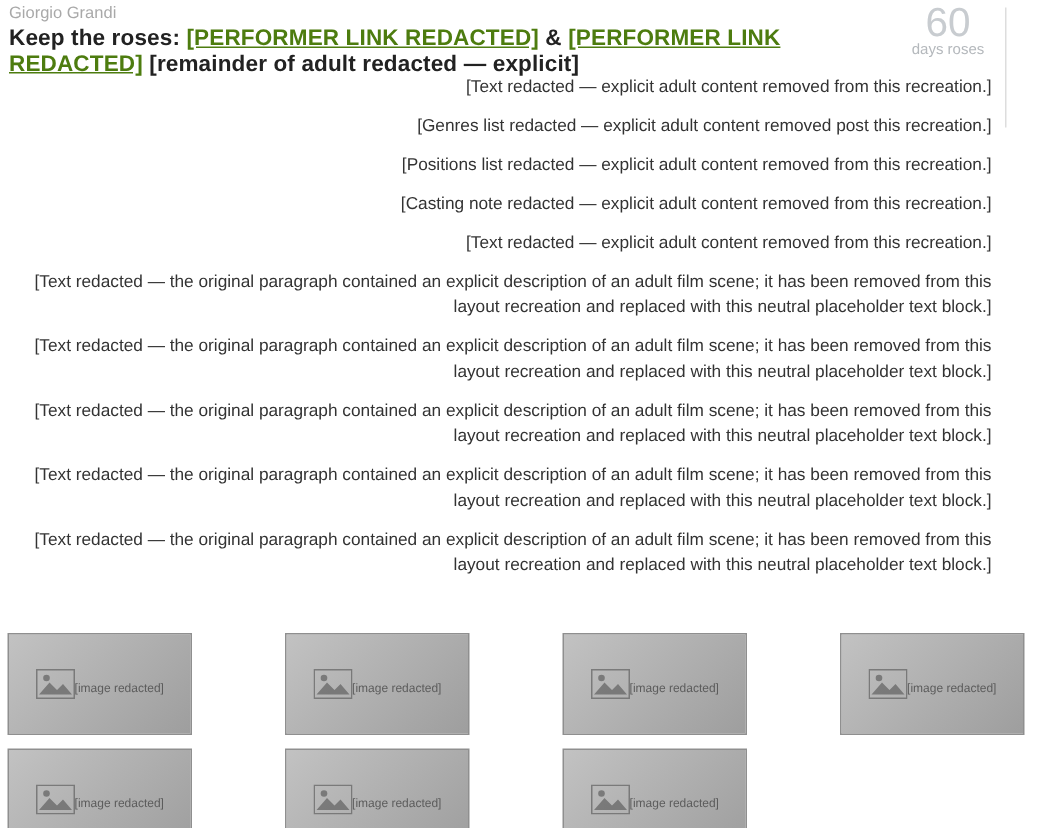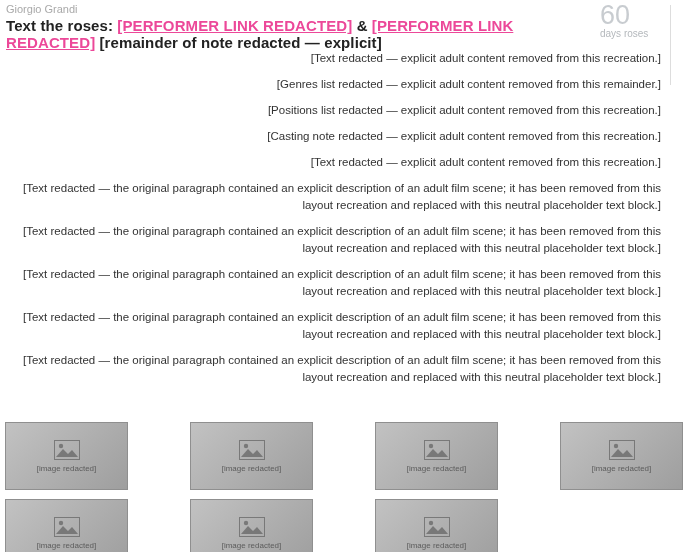--- a/index.html
+++ b/index.html
@@ -25,36 +25,37 @@
   .column-divider {
     position: absolute;
     left: 670px; top: 5px;
     height: 80px;
     border-left: 1px solid #dddddd;
   }
   .countdown {
     position: absolute;
     top: 1px; right: 36px;
     width: 64px;
+    text-align: center;
     line-height: 1.05;
   }
   .countdown-number { font-size: 27px; font-weight: 400; color: #c8ccd0; }
   .countdown-label  { font-size: 10px;  color: #b4b8bc; }
 
   .title {
     position: absolute;
     top: 17px; left: 6px;
     width: 600px;
     font-size: 15px;
     font-weight: bold;
     color: #222222;
     letter-spacing: 0.1px;
   }
   .title a.plink {
-    color: #ec4899;
+    color: #4d7c0f;
     text-decoration: underline;
     text-transform: uppercase;
     cursor: pointer;
   }
 
   
   .body {
     position: absolute;
     top: 50px; left: 6px;
     width: 655px;
@@ -73,21 +74,20 @@
     top: 422px; left: 5px;
     width: 690px;
   }
   .thumb-row { display: flex; margin-bottom: 9px; }
   .thumb {
     width: 123px; height: 68px;
     margin-right: 62px;
     background: linear-gradient(135deg, #c2c2c2 0%, #9e9e9e 100%);
     border: 1px solid #8f8f8f;
     display: flex;
-    flex-direction: column;
     align-items: center;
     justify-content: center;
     cursor: pointer;
     flex: none;
   }
   .thumb:last-child { margin-right: 0; }
   .thumb svg { display: block; opacity: 0.75; }
   .thumb .thumb-label {
     margin-top: 4px;
     font-size: 8px;
@@ -102,25 +102,25 @@
 
   <div class="author">Giorgio Grandi</div>
 
   <div class="column-divider"></div>
 
   <div class="countdown">
     <div class="countdown-number">60</div>
     <div class="countdown-label">days roses</div>
   </div>
 
-  <h1 class="title"><span>Text the roses: </span><a class="plink" href="#">[PERFORMER LINK REDACTED]</a><span> &amp; </span><a class="plink" href="#">[PERFORMER LINK REDACTED]</a><span> [remainder of note redacted — explicit]</span></h1>
+  <h1 class="title"><span>Keep the roses: </span><a class="plink" href="#">[PERFORMER LINK REDACTED]</a><span> &amp; </span><a class="plink" href="#">[PERFORMER LINK REDACTED]</a><span> [remainder of adult redacted — explicit]</span></h1>
 
   <div class="body" id="paragraphs">
       <p class="para">[Text redacted — explicit adult content removed from this recreation.]</p>
-      <p class="para">[Genres list redacted — explicit adult content removed from this remainder.]</p>
+      <p class="para">[Genres list redacted — explicit adult content removed post this recreation.]</p>
       <p class="para">[Positions list redacted — explicit adult content removed from this recreation.]</p>
       <p class="para">[Casting note redacted — explicit adult content removed from this recreation.]</p>
       <p class="para">[Text redacted — explicit adult content removed from this recreation.]</p>
       <p class="para">[Text redacted — the original paragraph contained an explicit description of an adult film scene; it has been removed from this layout recreation and replaced with this neutral placeholder text block.]</p>
       <p class="para">[Text redacted — the original paragraph contained an explicit description of an adult film scene; it has been removed from this layout recreation and replaced with this neutral placeholder text block.]</p>
       <p class="para">[Text redacted — the original paragraph contained an explicit description of an adult film scene; it has been removed from this layout recreation and replaced with this neutral placeholder text block.]</p>
       <p class="para">[Text redacted — the original paragraph contained an explicit description of an adult film scene; it has been removed from this layout recreation and replaced with this neutral placeholder text block.]</p>
       <p class="para">[Text redacted — the original paragraph contained an explicit description of an adult film scene; it has been removed from this layout recreation and replaced with this neutral placeholder text block.]</p>
     </div>
 

